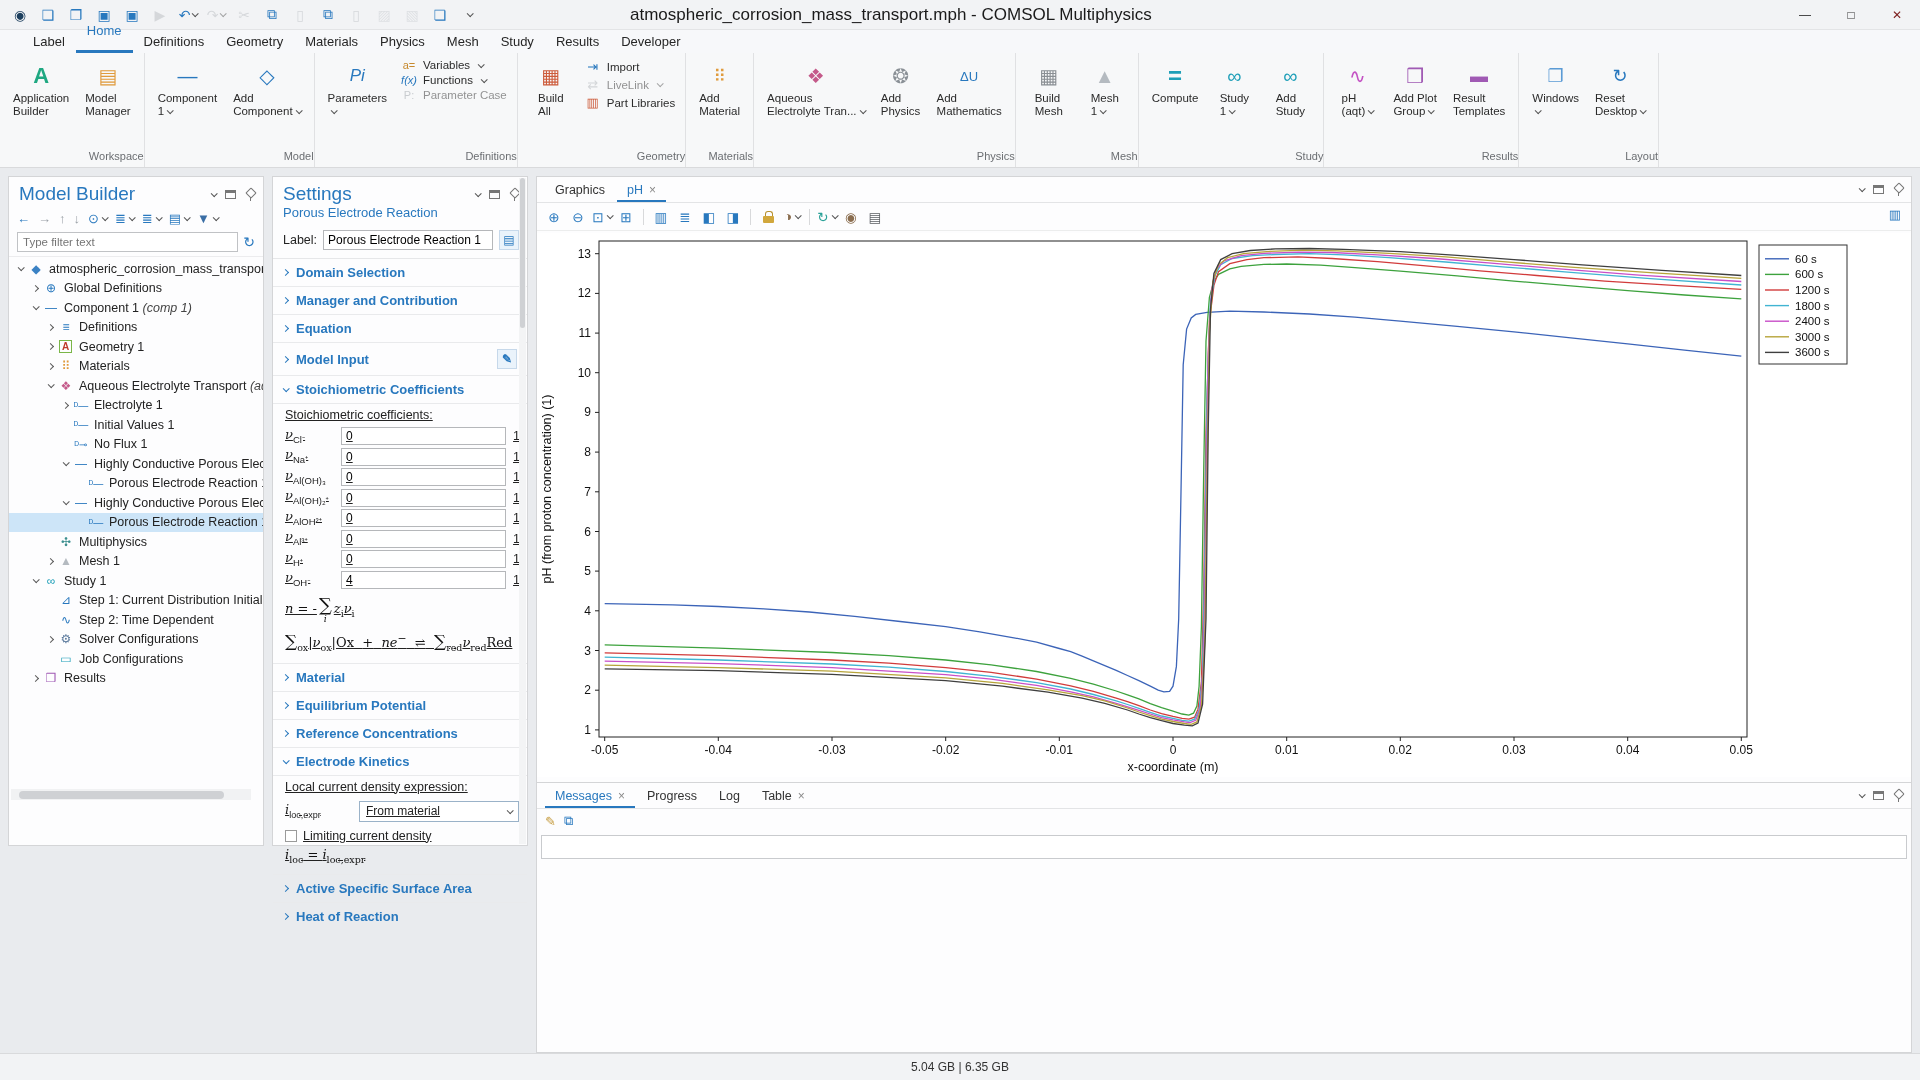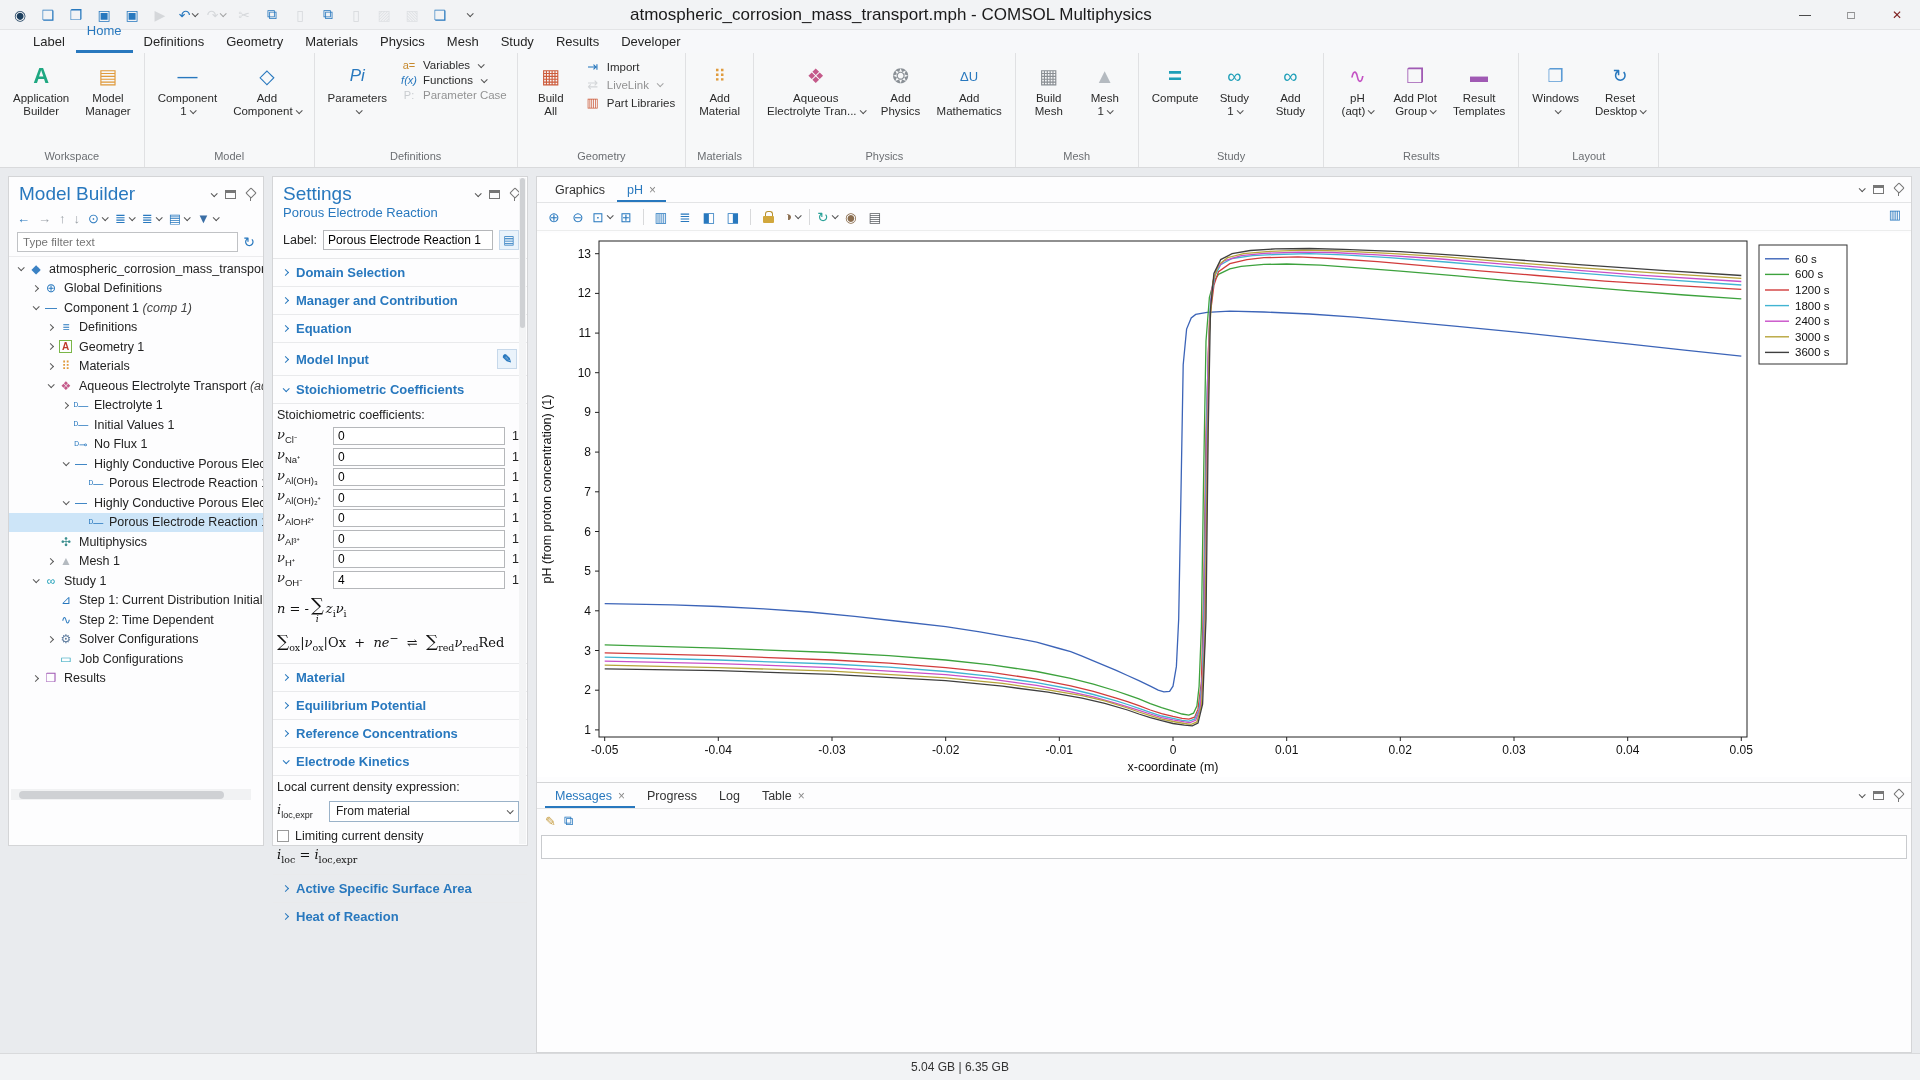--- a/index.html
+++ b/index.html
@@ -18,24 +18,24 @@
   
   #menubar { position:absolute; left:0; top:30px; width:1920px; height:23px; background:#f7f8fa; display:flex; align-items:flex-end; padding-left:22px; }
   .menu-item { padding:2px 11px 4px; font-size:13px; color:#262626; }
   .menu-item.active { color:#2878be; border-bottom:3px solid #2878be; padding-bottom:12px; }
   #help-badge { position:absolute; right:6px; top:55px; width:17px; height:17px; background:#2878be; color:#fff; font-size:12px; font-weight:bold; display:flex; align-items:center; justify-content:center; border-radius:2px;}
 
   
   #ribbon { position:absolute; left:0; top:53px; width:1920px; height:115px; background:#f7f8f9; border-bottom:1px solid #d9dadc; display:flex; }
   .rib-group { display:flex; flex-direction:column; border-right:1px solid #e0e1e3; }
   .rib-items { flex:1; display:flex; align-items:stretch; padding:4px 6px 0; gap:2px; }
-  .rib-caption { height:20px; font-size:11px; color:#6b6e72; text-align:center; line-height:18px; }
+  .rib-caption { height:20px; font-size:11px; color:#6b6e72; text-align:right; line-height:18px; }
   .rib-item { display:flex; flex-direction:column; align-items:center; justify-content:flex-start; padding:3px 7px; border-radius:3px; min-width:54px; }
   .rib-icon { height:32px; display:flex; align-items:center; justify-content:center; }
-  .rib-label { font-size:11.5px; line-height:13px; text-align:center; color:#2b2b2b; white-space:nowrap; }
+  .rib-label { font-size:11.5px; line-height:13px; color:#2b2b2b; white-space:nowrap; }
   .rib-col { display:flex; flex-direction:column; justify-content:flex-start; gap:3px; padding:2px 4px; }
   .rib-small { display:flex; align-items:center; gap:5px; font-size:11.5px; color:#2b2b2b; white-space:nowrap; }
   .rib-small .s-icon { width:18px; text-align:center; }
   .disabled { opacity:.5; }
   .chev { display:inline-block; width:5px; height:5px; border-right:1.4px solid #555; border-bottom:1.4px solid #555; transform:rotate(45deg) translateY(-1px); margin-left:3px; vertical-align:middle; }
   .chev.right { transform:rotate(-45deg); margin-left:0; }
 
   
   .panel { position:absolute; background:#fdfdfe; border:1px solid #d4d5d7; }
   .panel-head { display:flex; align-items:center; padding:6px 8px 2px 10px; }
@@ -65,35 +65,35 @@
 
   #settings { left:272px; top:176px; width:256px; height:670px; }
   #settings-subtitle { font-size:13px; color:#2878be; padding:0 10px 6px; }
   #label-row { display:flex; align-items:center; gap:6px; padding:4px 8px 8px 10px; border-bottom:1px solid #e6e7e9; }
   #label-row label { font-size:12.5px; }
   #label-input { flex:1; height:20px; border:1px solid #b5b7ba; font-size:12px; padding:0 4px; font-family:"Liberation Sans",sans-serif;}
   .mini-btn { width:20px; height:20px; border:1px solid #c6d8ea; background:#eaf3fb; color:#2878be; font-size:12px; display:flex; align-items:center; justify-content:center; }
   .sec { display:flex; align-items:center; gap:8px; padding:6px 10px; border-bottom:1px solid #e9eaec; font-size:13px; color:#2878be; font-weight:600; }
   .sec .chev { border-color:#2878be; margin-left:0; }
   .sec .spacer { flex:1; }
-  .sec-body { padding:4px 8px 8px 4px; border-bottom:1px solid #e9eaec; font-size:12.5px; }
+  .sec-body { padding:4px 8px 8px 12px; border-bottom:1px solid #e9eaec; font-size:12.5px;text-decoration:underline; }
   .stoich-caption { padding-bottom:4px; }
   .st-row { display:flex; align-items:center; height:20.5px; gap:4px; }
   .st-sym { width:52px; font-family:"DejaVu Serif",serif; font-style:italic; font-size:13px; flex:none;}
   .st-sym sub { font-style:normal; font-size:9.5px; font-family:"Liberation Sans",sans-serif;}
   .st-input { flex:1; height:18px; border:1px solid #b5b7ba; font-size:12px; padding:0 4px; font-family:"Liberation Sans",sans-serif;}
   .st-unit { width:10px; text-align:right; flex:none;}
   .math { font-family:"DejaVu Serif",serif; font-style:italic; font-size:13px; padding:6px 0 2px; color:#111; }
   .math sub { font-size:9.5px; font-style:normal; }
   .sumwrap { display:inline-flex; flex-direction:column; align-items:center; vertical-align:middle; margin:0 2px; }
   .sumwrap .sum { font-size:18px; font-style:normal; line-height:18px; }
   .sumwrap .sumsub { font-size:9.5px; line-height:9px; }
   .sum-inline { font-size:17px; font-style:normal; }
   .math .conds { display:flex; padding-top:3px; font-size:12.5px; }
-  .kin-row { display:flex; align-items:center; gap:0; padding:3px 0; }
+  .kin-row { display:flex; align-items:center; gap:22px; padding:3px 0; }
   .kin-sym { font-family:"DejaVu Serif",serif; font-style:italic; font-size:13px; width:52px; flex:none;}
   .kin-sym sub { font-size:9px; font-style:normal; font-family:"Liberation Sans",sans-serif;}
   .select { flex:1; height:21px; border:1px solid #9ab2c8; background:#fff; display:flex; align-items:center; padding:0 6px; font-size:12px; }
   .select .sval { flex:1; }
   .chk-row { display:flex; align-items:center; gap:6px; padding:4px 0 2px; }
   .checkbox { width:12px; height:12px; border:1px solid #9a9a9a; background:#fff; flex:none;}
   #settings-vscroll { position:absolute; right:1px; top:1px; width:7px; height:666px; background:#f3f4f5; }
   #settings-vscroll .thumb { position:absolute; top:0; left:1px; width:5px; height:150px; background:#cfd1d4; border-radius:3px; }
 
   #graphics { left:536px; top:176px; width:1376px; height:700px; }

